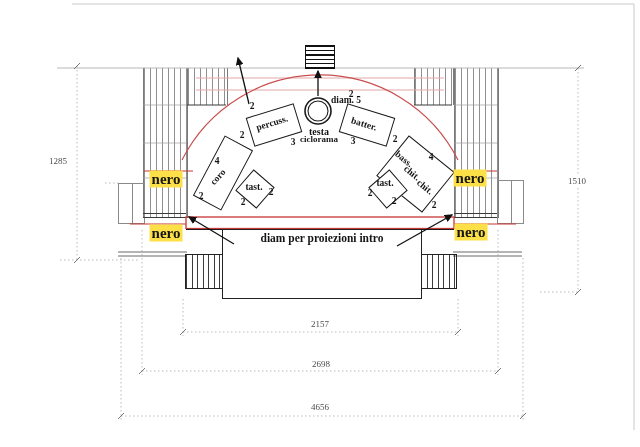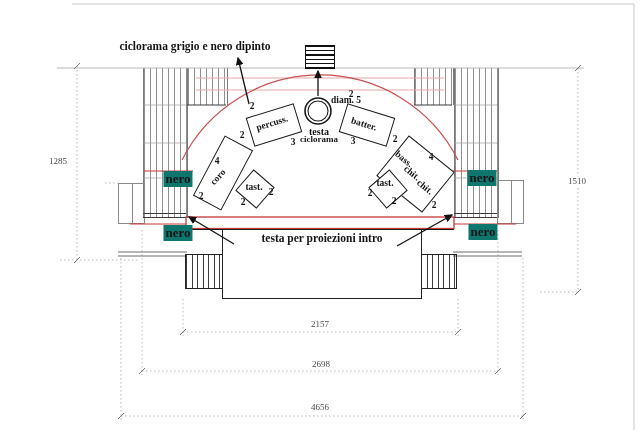--- a/index.html
+++ b/index.html
@@ -10,21 +10,21 @@
       border-left:1px solid #7a7a7a;border-right:1px solid #7a7a7a;z-index:0;}
   .vh2{position:absolute;border:1.3px solid #222;
        background:repeating-linear-gradient(to right,#3c3c3c 0 1.2px,transparent 1.2px 5.5px);z-index:2;}
   .stepbox{position:absolute;border:1px solid #8a8a8a;z-index:0;}
   .stepmid{position:absolute;left:50%;top:0;bottom:0;width:1px;background:#8a8a8a;}
   .ibox{position:absolute;border:1.4px solid #1a1a1a;background:#fff;z-index:2;}
   .ctr{position:absolute;transform:translate(-50%,-50%);font-weight:bold;font-size:9.5px;
        color:#151515;white-space:nowrap;z-index:4;}
   .dim{position:absolute;transform:translate(-50%,-50%);font-size:9px;color:#4c4c4c;
        background:#fff;padding:0 2px;white-space:nowrap;z-index:4;}
-  .nero{background:#0f766e;padding:0 2px;font-size:13px;margin-left:12px;}
+  .nero{background:#fde047;padding:0 2px;font-size:15px;}
   .big{font-size:11.5px;}
 </style>
 </head>
 <body>
 
 <div id="canvas">
 
   <div class="vh" style="left:143px;top:68px;width:43px;height:150px"></div>
   <div class="vh" style="left:187px;top:68px;width:39px;height:37px"></div>
   <div class="vh" style="left:414px;top:68px;width:38px;height:37px"></div>
@@ -119,21 +119,21 @@
     <circle cx="318" cy="111" r="10" fill="none" stroke="#1c1c1c" stroke-width="1.1"></circle>
   </svg>
 
   <div style="position:absolute;left:305px;top:45px;width:28px;height:22px;border:1.5px solid #111;
               background:repeating-linear-gradient(to bottom,#111 0 1.2px,transparent 1.2px 4.2px);z-index:2"></div>
 
   <div class="vh2" style="left:185px;top:254px;width:37px;height:33px"></div>
   <div class="vh2" style="left:420px;top:254px;width:35px;height:33px"></div>
 
   <div style="position:absolute;left:222px;top:229px;width:198px;height:68px;border:1.5px solid #222;background:#fff;z-index:2">
-    <span class="big" style="position:absolute;left:0;top:2px;width:100%;text-align:center;font-weight:bold;color:#151515">testa per proiezioni intro</span>
+    <span class="big" style="position:absolute;left:0;top:2px;width:100%;text-align:center;font-weight:bold;color:#151515">diam per proiezioni intro</span>
   </div>
 
   <div class="ibox" style="left:249px;top:110px;width:48px;height:28px;transform:rotate(-17deg)"></div>
   <div class="ibox" style="left:342px;top:110px;width:48px;height:28px;transform:rotate(17deg)"></div>
   <div class="ibox" style="left:189px;top:157px;width:66px;height:30px;transform:rotate(-62deg)"></div>
   <div class="ibox" style="left:386px;top:148px;width:57px;height:50px;transform:rotate(39deg)"></div>
   <div class="ibox" style="left:241px;top:175px;width:26px;height:26px;transform:rotate(41deg)"></div>
   <div class="ibox" style="left:374px;top:175px;width:26px;height:26px;transform:rotate(-41deg)"></div>
 
   <span class="ctr" style="left:272px;top:123px;transform:translate(-50%,-50%) rotate(-17deg)">percuss.</span>
@@ -162,21 +162,20 @@
   <span class="ctr" style="left:243px;top:202px">2</span>
   <span class="ctr" style="left:271px;top:192px">2</span>
   <span class="ctr" style="left:370px;top:193px">2</span>
   <span class="ctr" style="left:394px;top:201px">2</span>
 
   <span class="ctr nero" style="left:166px;top:179px">nero</span>
   <span class="ctr nero" style="left:166px;top:233px">nero</span>
   <span class="ctr nero" style="left:470px;top:178px">nero</span>
   <span class="ctr nero" style="left:471px;top:232px">nero</span>
 
-  <span class="ctr big" style="left:195px;top:46px">ciclorama grigio e nero dipinto</span>
 
   <span class="dim" style="left:58px;top:161px">1285</span>
   <span class="dim" style="left:577px;top:181px">1510</span>
   <span class="dim" style="left:320px;top:324px">2157</span>
   <span class="dim" style="left:321px;top:364px">2698</span>
   <span class="dim" style="left:320px;top:407px">4656</span>
 
   <svg width="640" height="447" style="z-index:5;pointer-events:none">
     <defs>
       <marker id="ah" markerWidth="7" markerHeight="6" refX="5.5" refY="3" orient="auto">

